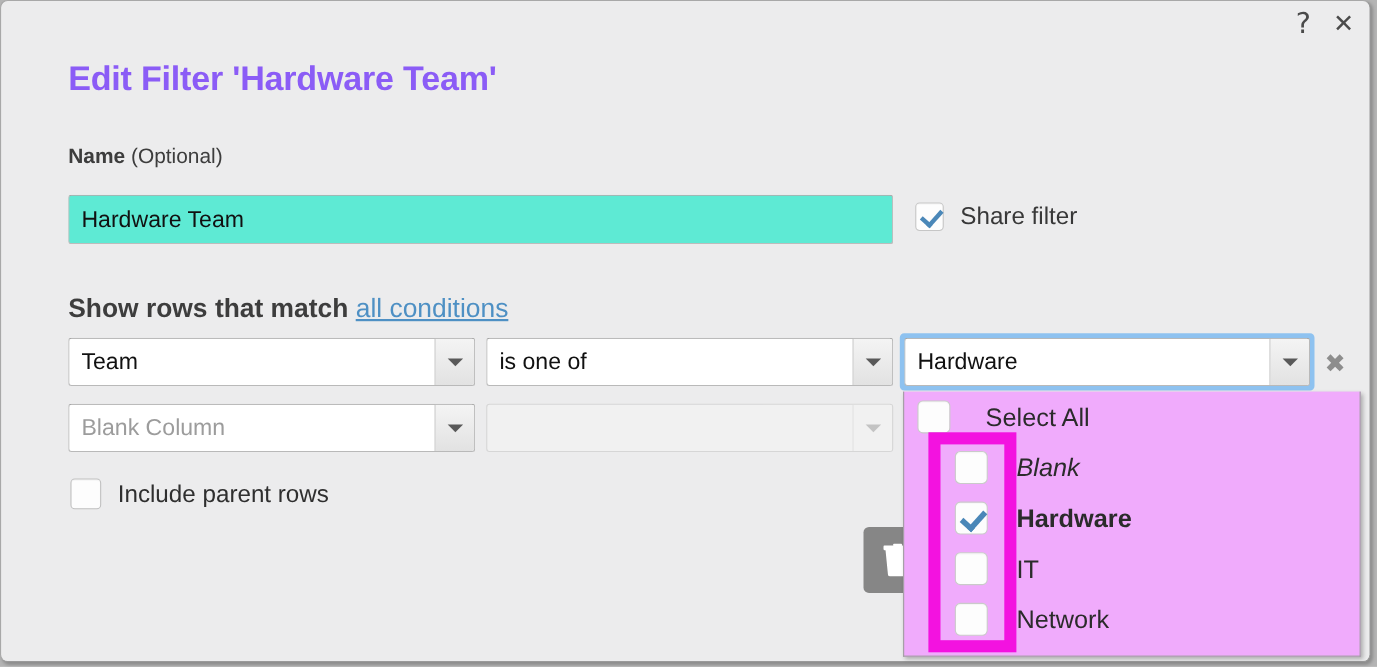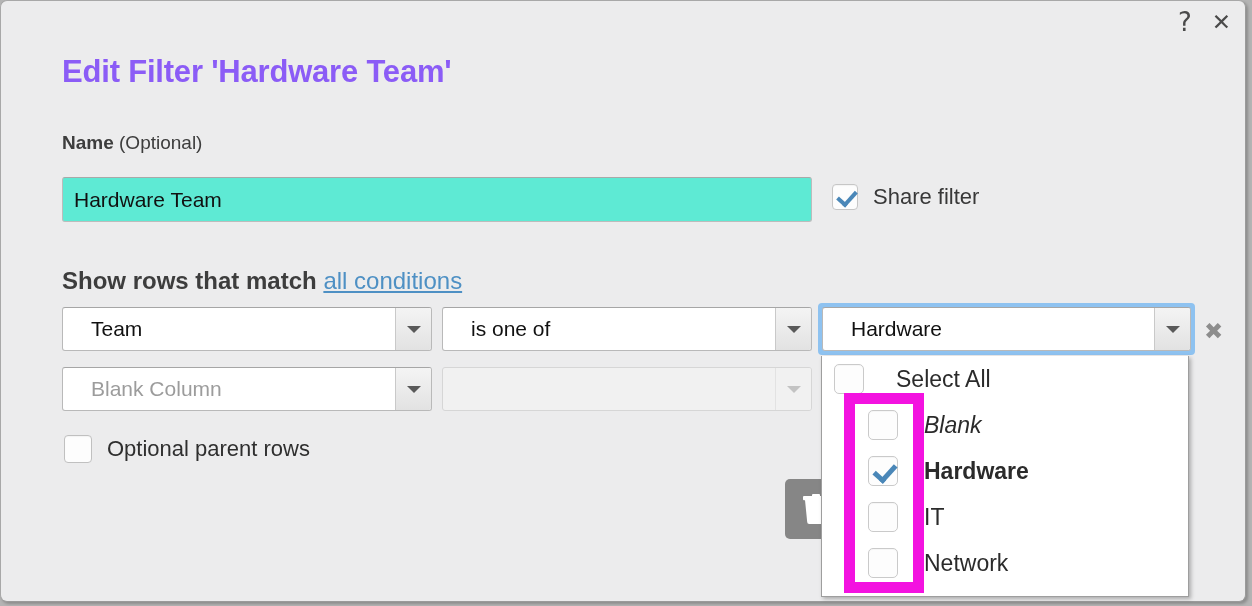--- a/index.html
+++ b/index.html
@@ -112,21 +112,20 @@
   
   .sel {
     position: absolute;
     height: 44px;
     background: #fff;
     border: 1px solid #b9b9b9;
     border-top-color: #a6a6a6;
     border-radius: 3px;
     display: flex; align-items: stretch;
     overflow: hidden;
-    padding-left: 17px;
   }
   .sel .txt {
     flex: 1;
     display: flex; align-items: center;
     padding-left: 11px;
     font-size: 21px; color: #111;
     white-space: nowrap; overflow: hidden;
   }
   .sel .txt.placeholder { color: #9c9c9c; }
   .sel .arrowbtn {
@@ -193,22 +192,22 @@
     width: 62px; height: 60px;
     background: #868686;
     border-radius: 5px;
     display: flex; align-items: center; justify-content: center;
   }
   #delete-btn svg { display: block; }
 
   
   #dropdown {
     position: absolute; left: 820px; top: 355px;
-    width: 368px; height: 241px;
-    background: #ffffff;
+    width: 416px; height: 241px;
+    background: #f0abfc;
     border: 1px solid #9e9e9e;
     border-top: none;
     box-shadow: 2px 2px 4px rgba(0,0,0,.28);
   }
   .opt {
     position: absolute;
     left: 0; width: 100%;
     height: 46px;
     display: flex; align-items: center;
   }
@@ -300,21 +299,21 @@
     <span class="txt placeholder">Blank Column</span>
     <span class="arrowbtn"></span>
   </div>
   <div class="sel disabled" id="sel-op-2">
     <span class="txt placeholder"></span>
     <span class="arrowbtn"></span>
   </div>
 
   <div id="parent-row">
     <span class="cb"></span>
-    <span class="lbl">Optional parent rows</span>
+    <span class="lbl">Include parent rows</span>
   </div>
 
   <div id="delete-btn">
     <svg width="26" height="30" viewBox="0 0 26 30">
       <path d="M2 6 h22 l-2.2 22 a2 2 0 0 1 -2 2 h-13.6 a2 2 0 0 1 -2 -2 Z" fill="#ffffff"></path>
       <rect x="0" y="2" width="26" height="4.2" rx="1" fill="#ffffff"></rect>
       <rect x="9" y="0" width="8" height="3" rx="1" fill="#ffffff"></rect>
     </svg>
   </div>
 

